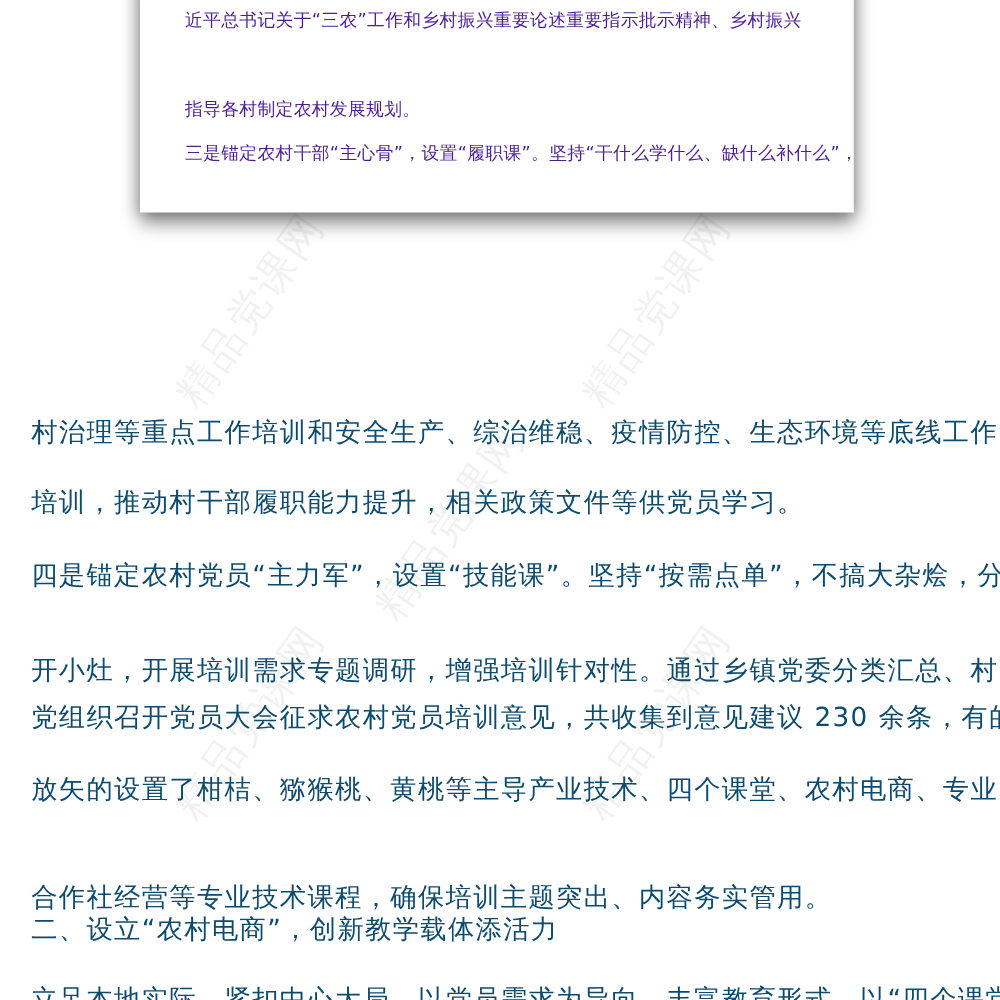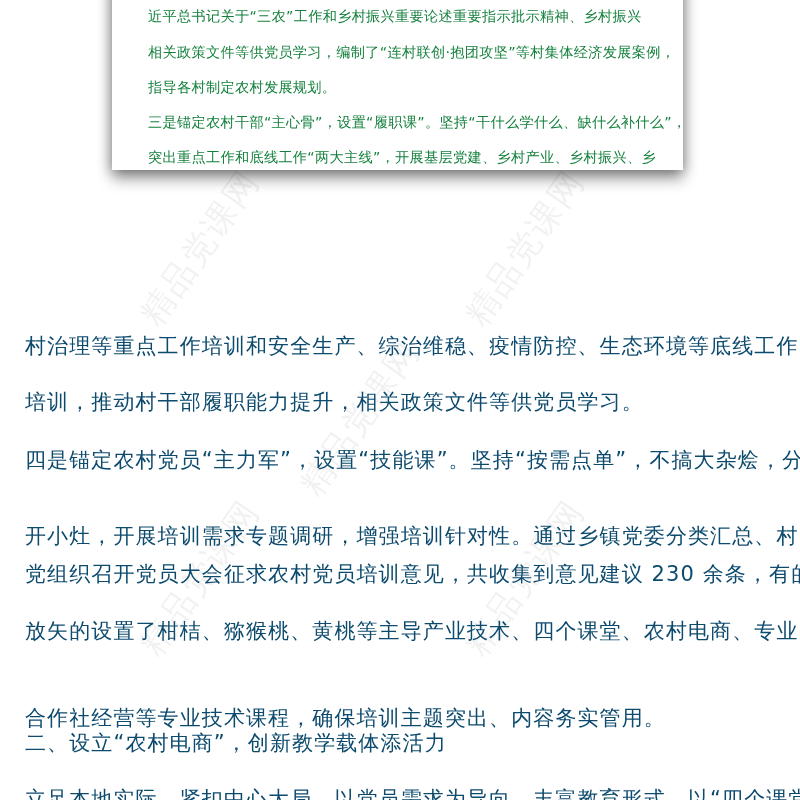--- a/index.html
+++ b/index.html
@@ -8,39 +8,37 @@
     background:#ffffff;
     font-family:"DejaVu Sans", "Liberation Sans", sans-serif;
     color:#222;
   }
   .card {
     position:absolute; left:112px; top:-20px; width:571px; height:190px;
     background:#fff;
     box-shadow: 0 8px 14px rgba(0,0,0,0.45), 4px 0 10px rgba(0,0,0,0.12), -4px 0 10px rgba(0,0,0,0.12);
   }
   .card-line {
-    position:absolute; left:36px; font-size:14.2px; letter-spacing:0.3px; white-space:nowrap; color:#15803d;
+    position:absolute; left:36px; font-size:14.2px; letter-spacing:0.3px; white-space:nowrap; color:#4c1d95;
   }
   .body-line {
     position:absolute; left:25px; font-size:21px; letter-spacing:1.1px; white-space:nowrap; color:#0c4a6e;
   }
   .wm {
     position:absolute; font-size:34px; color:rgba(0,0,0,0.055); transform:rotate(-55deg);
     white-space:nowrap; letter-spacing:2px; pointer-events:none;
   }
 </style>
 </head>
 <body>
 
 <div class="card">
   <div class="card-line" style="top:27px">近平总书记关于“三农”工作和乡村振兴重要论述重要指示批示精神、乡村振兴</div>
-  <div class="card-line" style="top:63px">相关政策文件等供党员学习，编制了“连村联创·抱团攻坚”等村集体经济发展案例，</div>
   <div class="card-line" style="top:133px">三是锚定农村干部“主心骨”，设置“履职课”。坚持“干什么学什么、缺什么补什么”，</div>
   <div class="card-line" style="top:98px">指导各村制定农村发展规划。</div>
-  <div class="card-line" style="top:168px">突出重点工作和底线工作“两大主线”，开展基层党建、乡村产业、乡村振兴、乡</div>
 </div>
 
 <div class="wm" style="left:110px; top:225px">精品党课网</div>
 <div class="wm" style="left:435px; top:225px">精品党课网</div>
 <div class="wm" style="left:270px; top:395px">精品党课网</div>
 <div class="wm" style="left:110px; top:555px">精品党课网</div>
 <div class="wm" style="left:435px; top:555px">精品党课网</div>
 
 <div class="body-line" style="top:332px">村治理等重点工作培训和安全生产、综治维稳、疫情防控、生态环境等底线工作</div>
 <div class="body-line" style="top:388px">培训，推动村干部履职能力提升，相关政策文件等供党员学习。</div>

